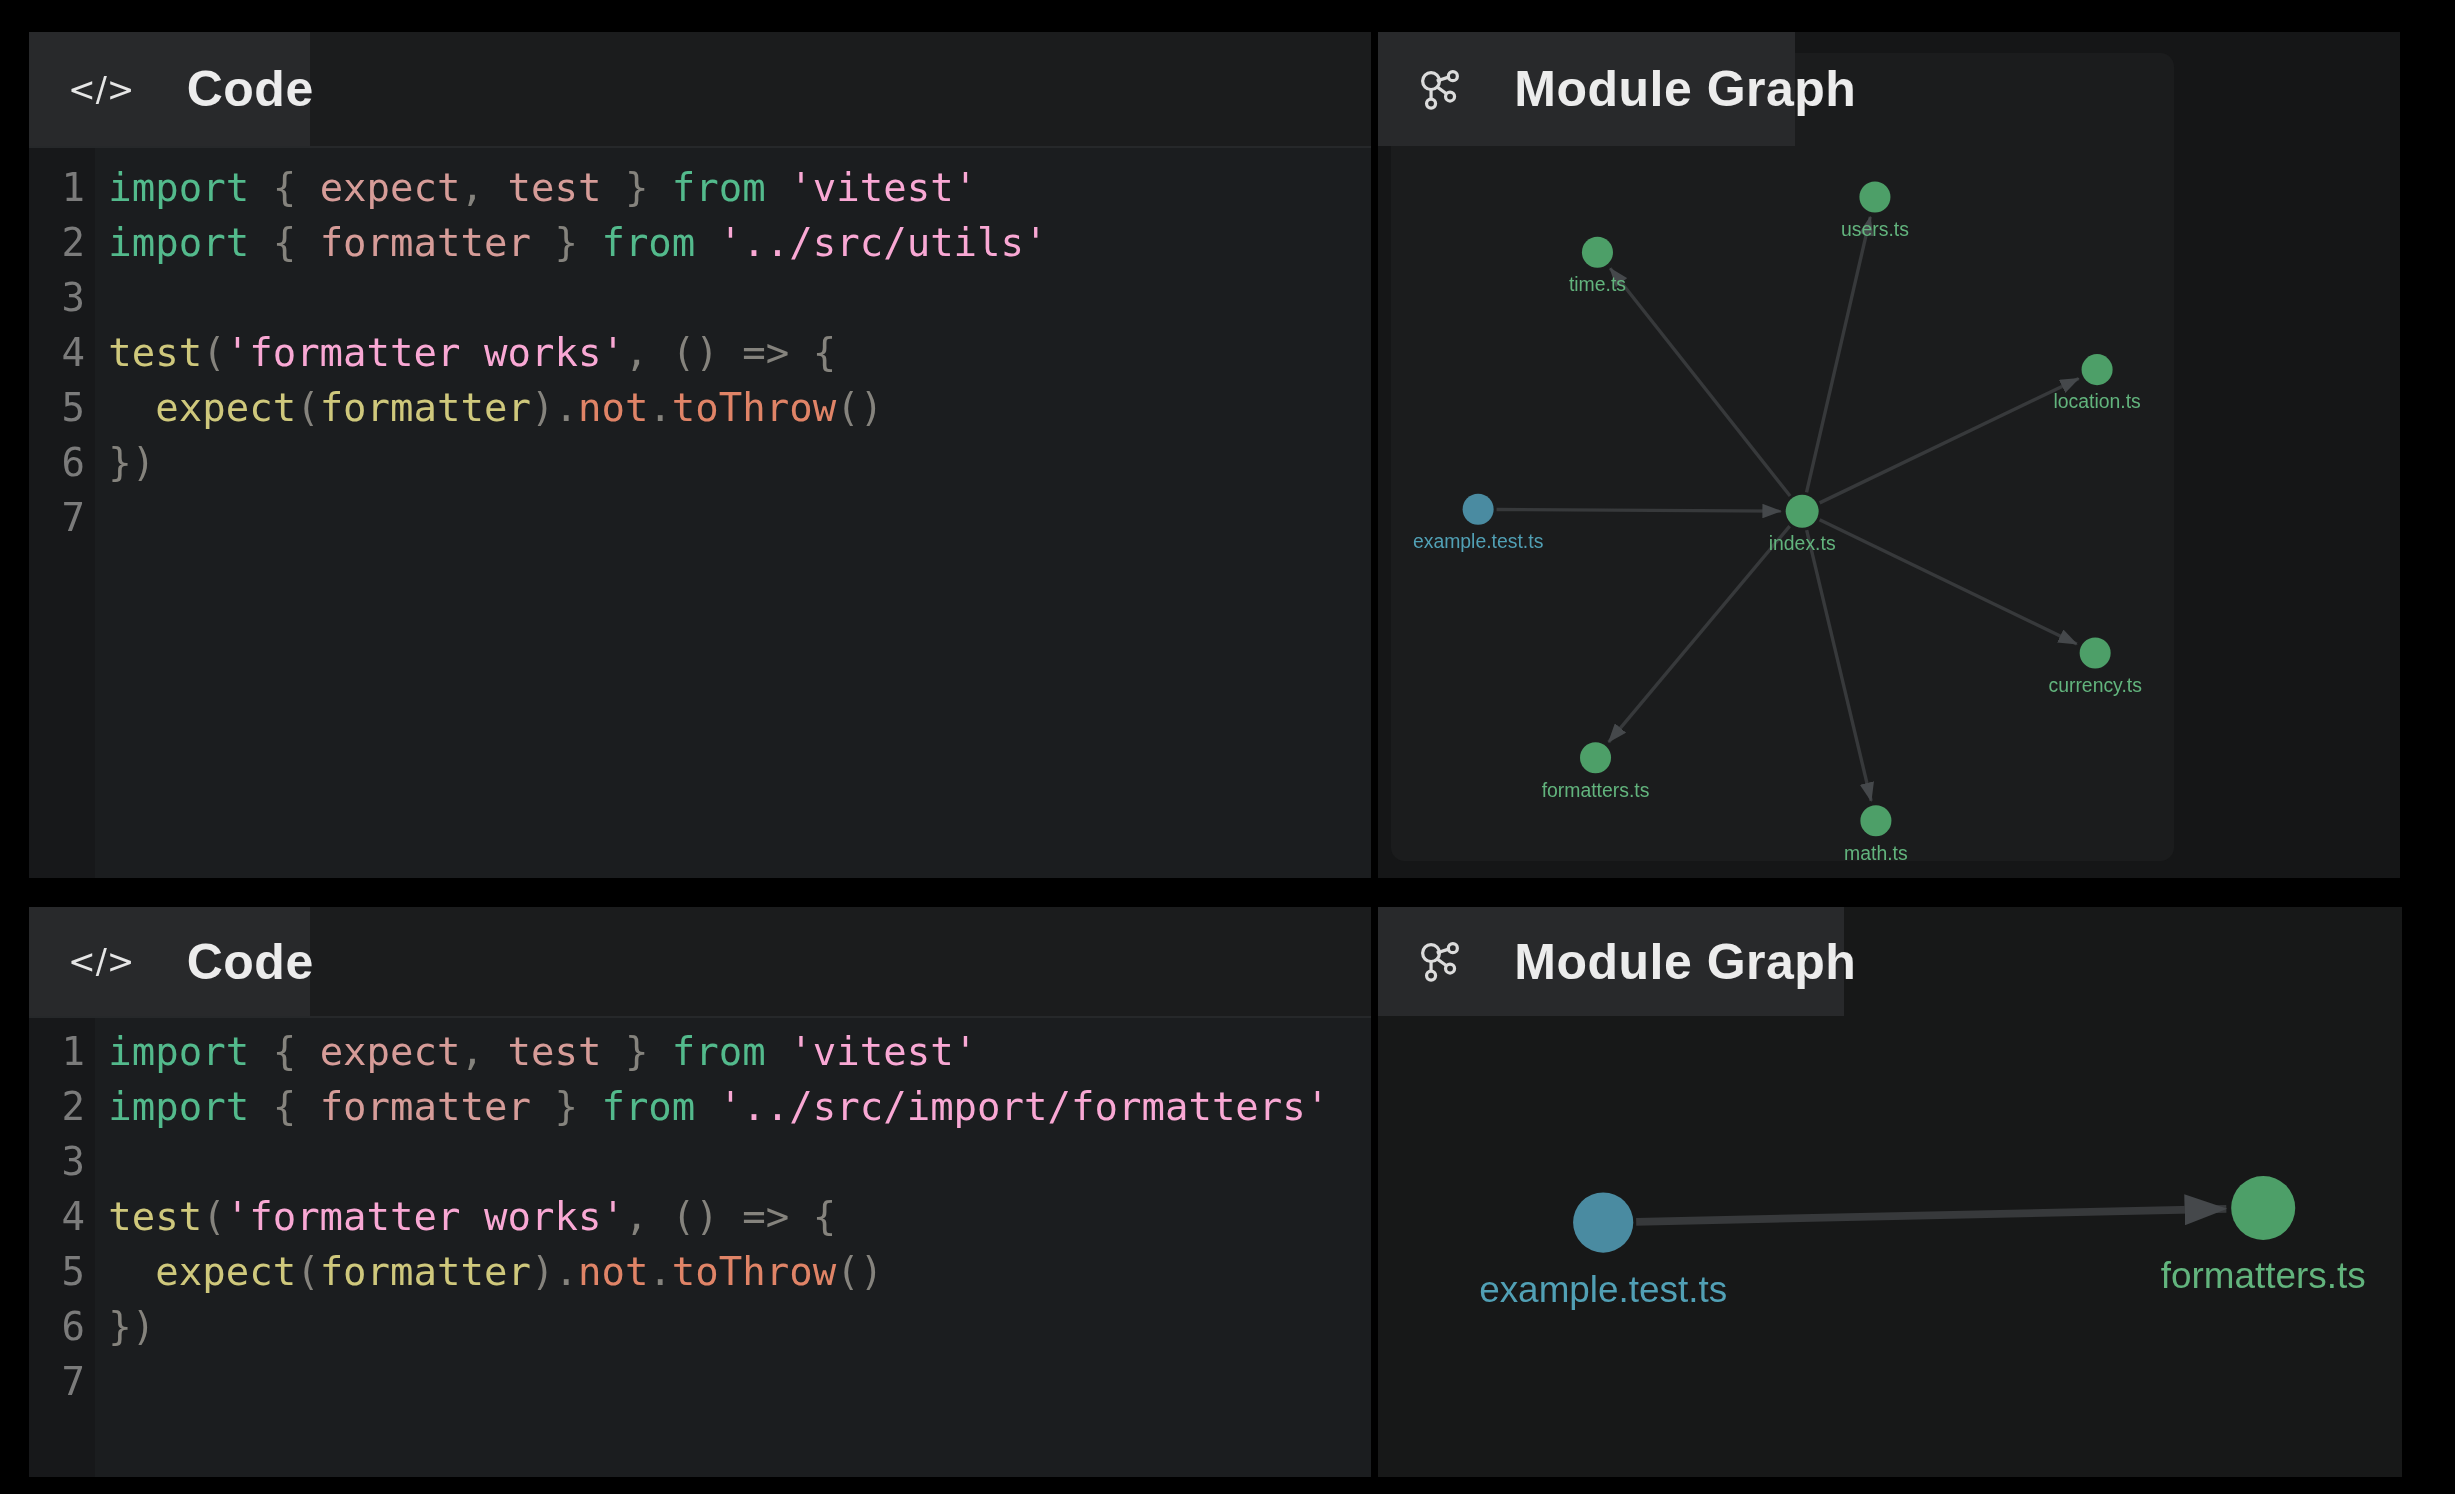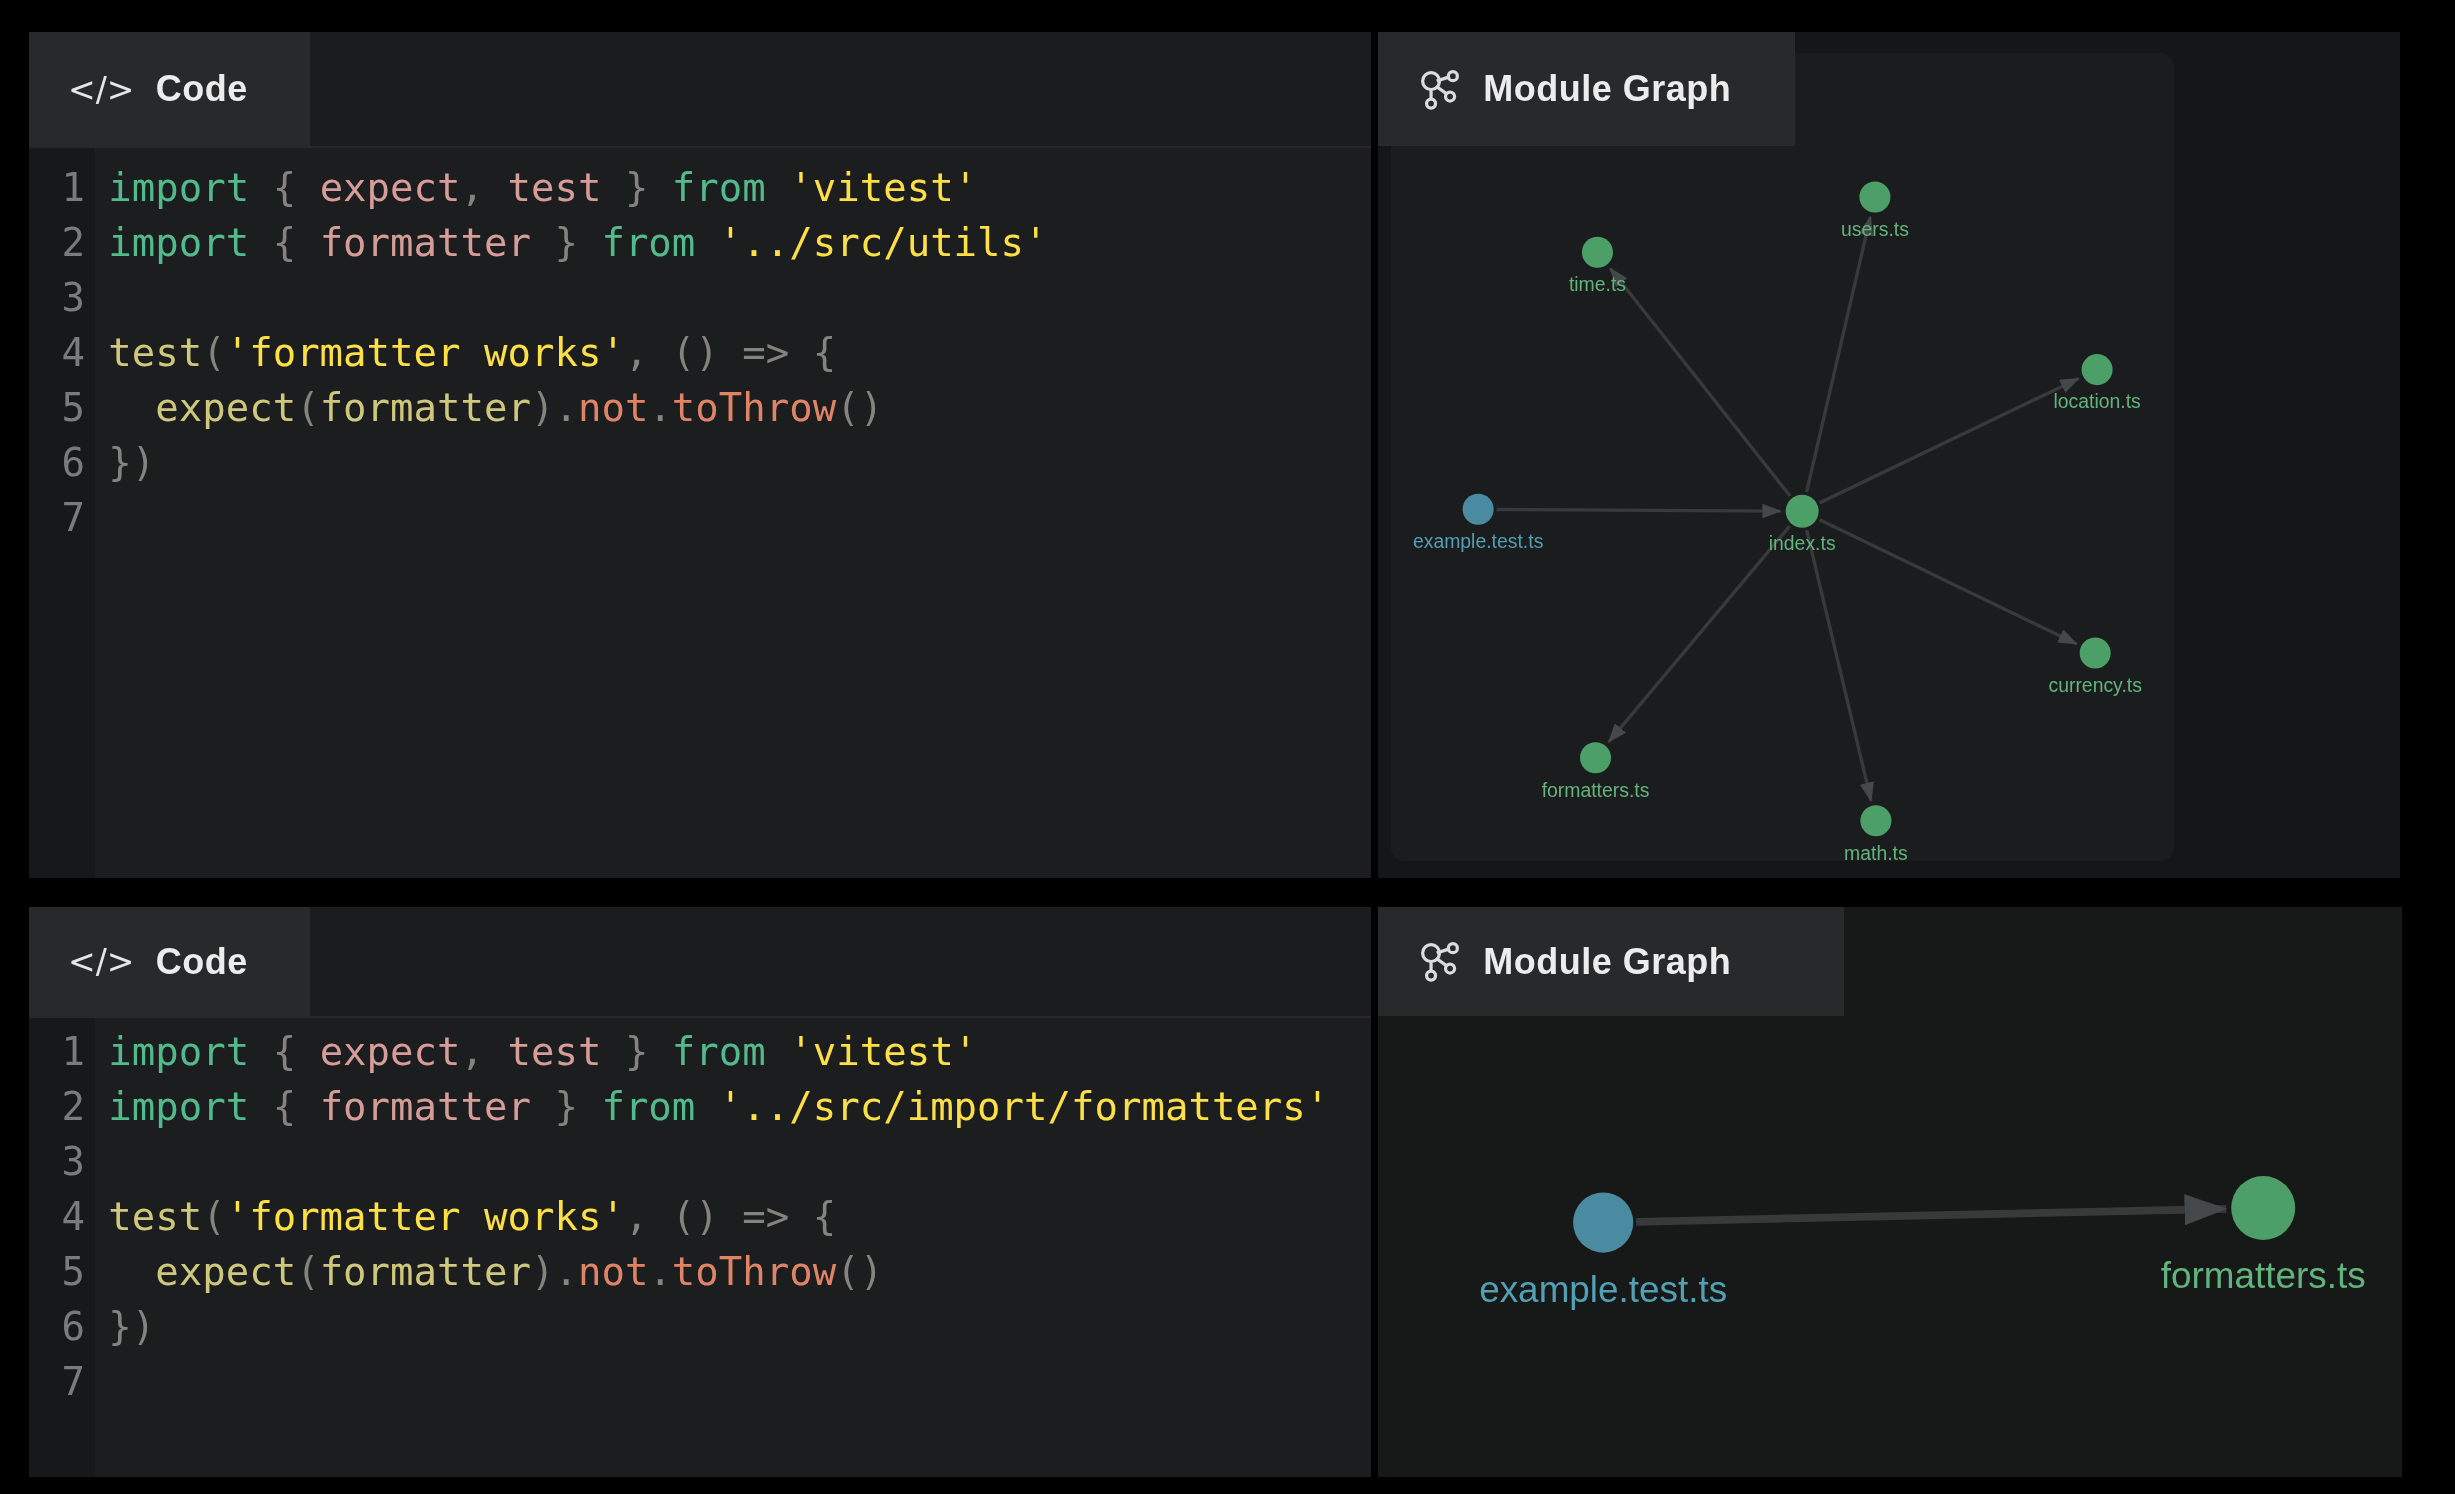--- a/index.html
+++ b/index.html
@@ -6,36 +6,36 @@
   .stage{position:relative;width:2455px;height:1494px;background:#000;overflow:hidden;
          font-family:"Liberation Sans",sans-serif;}
   .panel{position:absolute;overflow:hidden;}
 
   
   .code-panel{background:#1b1c1d;}
   .panel-header{position:absolute;left:0;top:0;right:0;height:114px;background:#1b1c1d;}
   .bottom-row .panel-header{height:109px;}
   .tab{position:absolute;left:0;top:0;bottom:0;display:flex;align-items:center;
        gap:21.3px;padding-left:39px;box-sizing:border-box;background:#28292b;}
-  .tab-label{font-size:36px;font-weight:600;color:#ececec;letter-spacing:0.5px;white-space:nowrap;}
+  .tab-label{font-size:50px;font-weight:600;color:#ececec;letter-spacing:0.5px;white-space:nowrap;margin-left:31px;}
   .code-icon{font-family:"DejaVu Sans",sans-serif;font-size:33px;font-weight:500;color:#e6e6e6;}
   .graph-icon{width:45px;height:45px;flex:0 0 auto;}
 
   .code-body{position:absolute;left:0;right:0;bottom:0;background:#1b1d1f;
              border-top:2.9px solid #26282a;box-sizing:border-box;overflow:hidden;
              font-family:"DejaVu Sans Mono",monospace;font-size:39px;line-height:55px;}
   .top-row .code-body{top:114px;padding-top:11.6px;}
   .bottom-row .code-body{top:109px;padding-top:5.8px;}
   .gutter-bg{position:absolute;left:0;top:0;bottom:0;width:66px;background:#17181a;}
   .code-line{position:relative;display:flex;white-space:pre;}
   .ln{display:inline-block;width:56px;padding-right:9.7px;text-align:right;color:#7b7b7b;flex:0 0 auto;}
   .lt{padding-left:13.6px;}
   .tok-kw{color:#53ba8c;}
   .tok-id{color:#d69c98;}
-  .tok-str{color:#fde047;}
+  .tok-str{color:#f9a8d4;}
   .tok-fn{color:#cfc87c;}
   .tok-prop{color:#e08467;text-align:center;}
   .tok-pn{color:#85837d;}
 
   
   .graph-panel-top{background:#151617;}
   .graph-panel-bottom{background:#171818;}
   .graph-canvas{position:absolute;left:12.6px;top:21.3px;width:783px;height:808px;
                 background:#1b1c1d;border-radius:13.6px;}
   .graph-tab-top{width:417px;height:114px;background:#28292b;}

